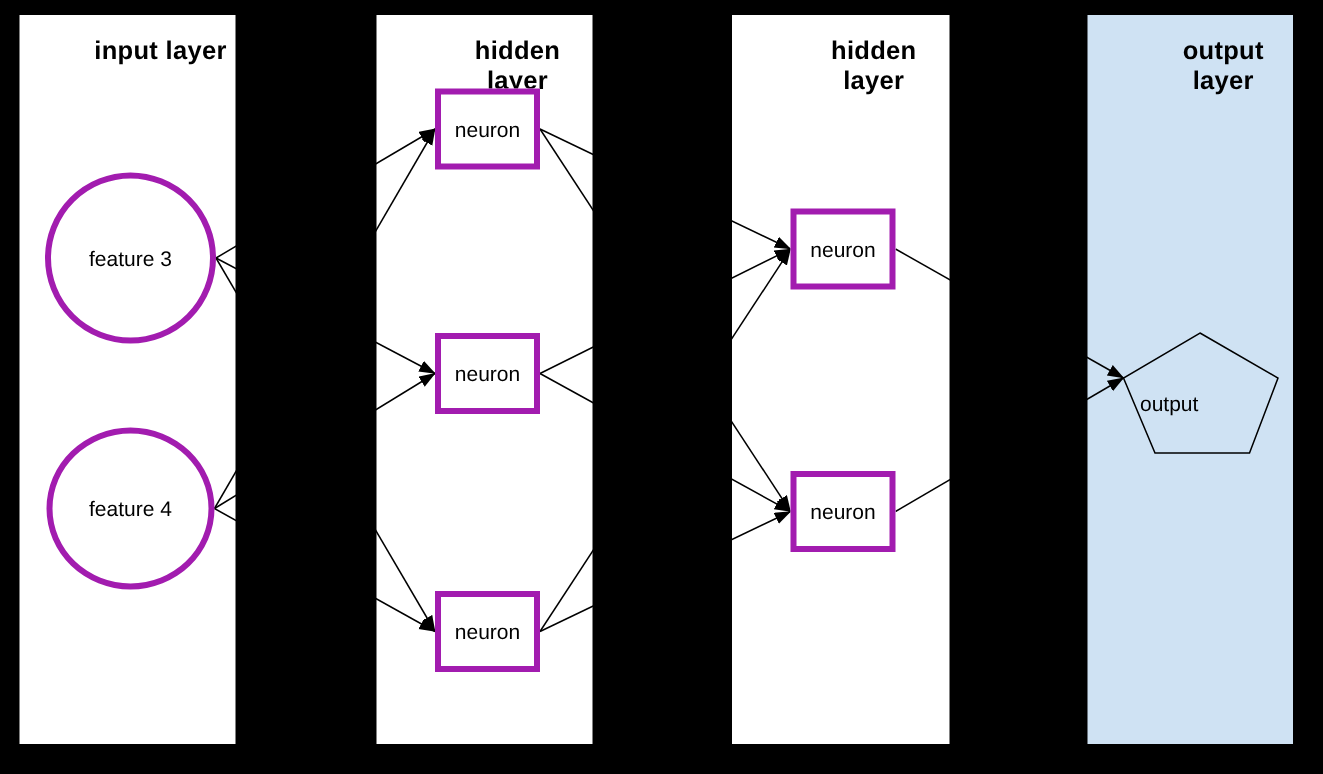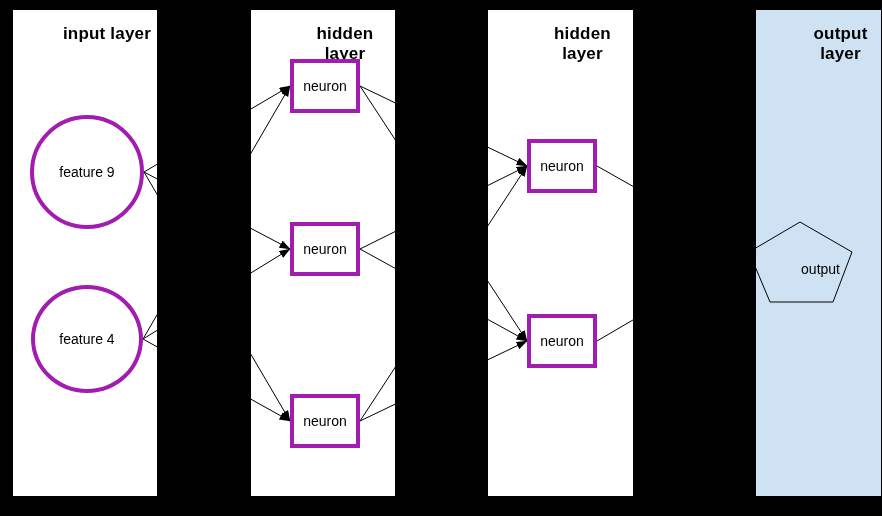--- a/index.html
+++ b/index.html
@@ -43,39 +43,39 @@
   #edges-svg, #pentagon-svg {
     position: absolute;
     pointer-events: none;
   }
   #edges-svg { left: 0; top: 0; }
   .pentagon-label {
     position: absolute;
     left: 760px;
     top: 261px;
     width: 80px;
-    text-align: right;
+    text-align: left;
     font-size: 14px;
   }
 </style>
 </head>
 <body>
 
 <div class="canvas">
 
   <div class="panel" style="left:13px;">
     <div class="panel-title">input layer</div>
   </div>
   <div class="panel" style="left:251px;">
     <div class="panel-title">hidden layer</div>
   </div>
   <div class="panel" style="left:488px; width:145px;">
     <div class="panel-title">hidden layer</div>
   </div>
-  <div class="panel blue" style="left:756px; width:125px;">
+  <div class="panel blue" style="left:725px; width:137px;">
     <div class="panel-title">output layer</div>
   </div>
 
   <svg id="edges-svg" width="882" height="516" viewBox="0 0 882 516">
     <defs>
       <marker id="arrow" markerWidth="12" markerHeight="10" refX="10.5" refY="4" orient="auto" markerUnits="userSpaceOnUse">
         <path d="M0,0 L11,4 L0,8 z" fill="#000000"></path>
       </marker>
     </defs>
   <line x1="144" y1="172" x2="290" y2="86" stroke="#000000" stroke-width="1" marker-end="url(#arrow)"></line>
@@ -88,21 +88,21 @@
       <line x1="360" y1="86" x2="527" y2="341" stroke="#000000" stroke-width="1" marker-end="url(#arrow)"></line>
       <line x1="360" y1="249" x2="527" y2="166" stroke="#000000" stroke-width="1" marker-end="url(#arrow)"></line>
       <line x1="360" y1="249" x2="527" y2="341" stroke="#000000" stroke-width="1" marker-end="url(#arrow)"></line>
       <line x1="360" y1="421" x2="527" y2="166" stroke="#000000" stroke-width="1" marker-end="url(#arrow)"></line>
       <line x1="360" y1="421" x2="527" y2="341" stroke="#000000" stroke-width="1" marker-end="url(#arrow)"></line>
       <line x1="597" y1="166" x2="749" y2="252" stroke="#000000" stroke-width="1" marker-end="url(#arrow)"></line>
       <line x1="597" y1="341" x2="749" y2="252" stroke="#000000" stroke-width="1" marker-end="url(#arrow)"></line>
     </svg>
 
   <div class="node circle" style="left:30px; top:115px; width:114px; height:114px;">
-    <span>feature 9</span>
+    <span>feature 3</span>
   </div>
   <div class="node circle" style="left:31px; top:285px; width:112px; height:108px;">
     <span>feature 4</span>
   </div>
 
   <div class="node rect" style="left:290px; top:59px; width:70px; height:54px;">
     <span>neuron</span>
   </div>
   <div class="node rect" style="left:290px; top:222px; width:70px; height:54px;">
     <span>neuron</span>

